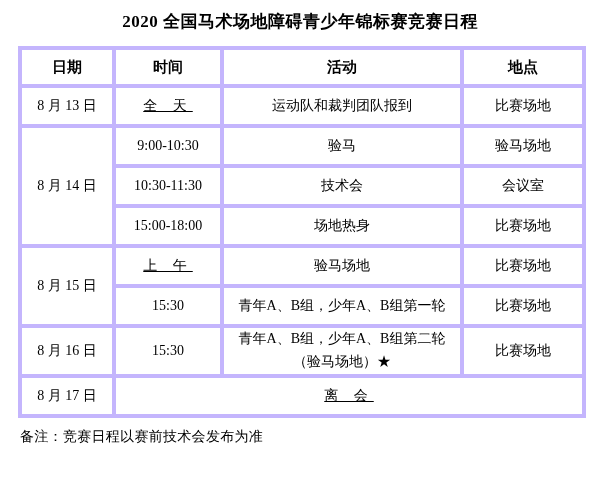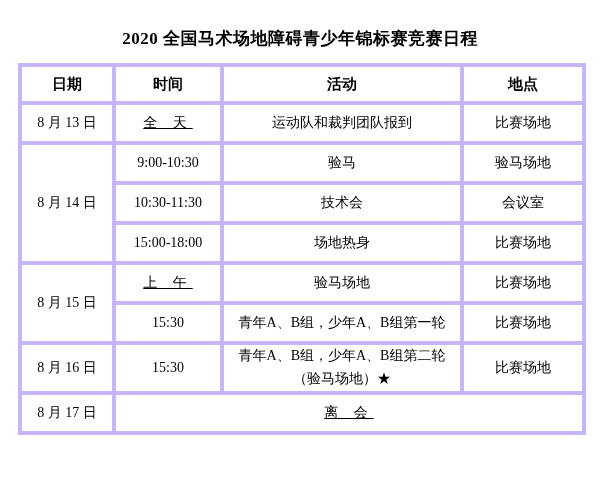--- a/index.html
+++ b/index.html
@@ -12,21 +12,21 @@
     height: 487px;
     font-family: "Liberation Serif", "DejaVu Serif", serif;
     color: #000000;
     overflow: hidden;
   }
   .page {
     width: 600px;
     height: 487px;
     position: relative;
     box-sizing: border-box;
-    padding: 17px 18px;
+    padding: 0 18px;
   }
   .doc-title {
     text-align: center;
     font-size: 17px;
     font-weight: bold;
     letter-spacing: 0.5px;
     padding-top: 12px;
     padding-bottom: 14px;
     line-height: 1.2;
   }
@@ -148,14 +148,15 @@
         <td class="two-line">比赛场地</td>
       </tr>
 
       <tr>
         <td>8 月 17 日</td>
         <td colspan="3" class="spaced">离 会</td>
       </tr>
     </tbody>
   </table>
 
+  <div class="note">备注：竞赛日程以赛前技术会发布为准</div>
 
 </div>
 
 </body></html>

